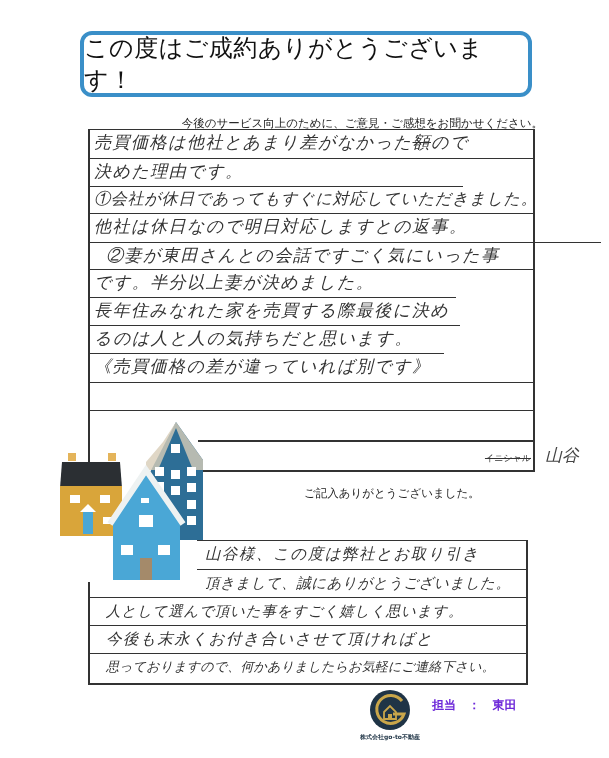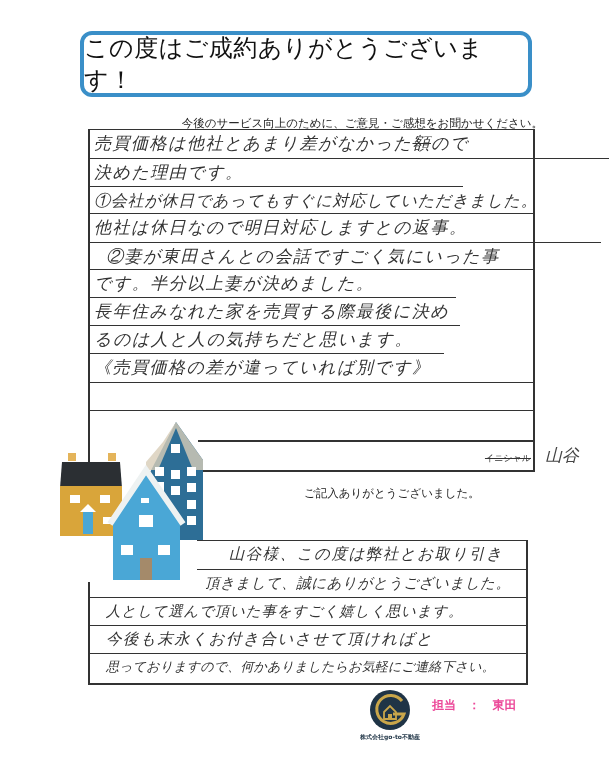--- a/index.html
+++ b/index.html
@@ -6,56 +6,56 @@
   body { width:609px; height:758px; position:relative; overflow:hidden;
          font-family:"DejaVu Sans", sans-serif; color:#222; }
   .title-box { position:absolute; left:80px; top:31px; width:452px; height:66px;
                border:4px solid #3a8fc8; border-radius:12px; box-sizing:border-box;
                display:flex; align-items:center; justify-content:center; background:#fff; }
   .title-text { font-family:"DejaVu Sans", sans-serif; font-weight:normal; font-size:24px;
                 color:#111; letter-spacing:0.5px; }
   .prompt { position:absolute; top:116px; right:66px; font-size:11.5px; color:#222;
             white-space:nowrap; }
   .row { position:absolute; left:0; border-top:1.5px solid #333; box-sizing:border-box;
-         font-family:Liberation Sans, sans-serif; font-size:17px; color:#333;
+         font-family:Liberation Mono, monospace; font-size:17px; color:#333;
          white-space:nowrap; overflow:visible; padding-left:6px; line-height:27px;
          letter-spacing:1.5px; font-style:italic; }
   .vline { position:absolute; background:#333; width:1.5px; }
   .hline { position:absolute; background:#333; height:1.5px; }
   .sig { position:absolute; right:30px; font-size:17px; font-family:"DejaVu Serif", serif;
          font-style:italic; color:#444; }
   .sig-label { font-size:9px; text-decoration:line-through; color:#333; margin-right:14px;
                font-family:"DejaVu Sans", sans-serif; font-style:normal; }
   .thanks { position:absolute; top:486px; left:304px; font-size:11.5px; white-space:nowrap; }
   .reply-row { position:absolute; border-top:1.5px solid #333; box-sizing:border-box;
                font-family:"DejaVu Serif", serif; font-style:italic; font-size:15.5px; color:#333;
                white-space:nowrap; line-height:26px; letter-spacing:1.5px; padding-left:18px; }
   .houses { position:absolute; left:48px; top:420px; width:160px; height:165px; }
   .logo { position:absolute; left:360px; top:686px; width:60px; height:56px; }
   .staff { position:absolute; left:432px; top:697px; font-size:12px; font-weight:bold;
-           white-space:nowrap; color:#ec4899; }
+           white-space:nowrap; color:#6d28d9; }
   .strike { text-decoration:line-through; }
 </style>
 </head>
 <body>
 
 <div class="title-box">
   <span class="title-text">この度はご成約ありがとうございます！</span>
 </div>
 
 <div class="prompt">今後のサービス向上のために、ご意見・ご感想をお聞かせください。</div>
 
 <div>
   <div class="vline" style="left:88px;top:129px;height:343px;"></div>
   <div class="vline" style="left:533px;top:129px;height:343px;"></div>
 
   <div class="row" style="left:88px;top:129px;width:446px;height:29px;">
     <span>売買価格は他社とあまり差がなかった</span><span class="strike">額</span><span>ので</span>
   </div>
-  <div class="row" style="left:88px;top:158px;width:522px;height:28px;">決めた理由です。</div>
+  <div class="row" style="left:88px;top:158px;width:446px;height:28px;">決めた理由です。</div>
   <div class="row" style="left:88px;top:186px;width:375px;height:27px;font-size:16px;letter-spacing:0.8px;">①会社が休日であってもすぐに対応していただきました。</div>
   <div class="row" style="left:88px;top:213px;width:446px;height:29px;">他社は休日なので明日対応しますとの返事。</div>
   <div class="row" style="left:88px;top:242px;width:513px;height:27px;padding-left:18px;">②妻が東田さんとの会話ですごく気にいった事</div>
   <div class="row" style="left:88px;top:269px;width:446px;height:28px;">です。半分以上妻が決めました。</div>
   <div class="row" style="left:88px;top:297px;width:368px;height:28px;">長年住みなれた家を売買する際最後に決め</div>
   <div class="row" style="left:88px;top:325px;width:372px;height:28px;">るのは人と人の気持ちだと思います。</div>
   <div class="row" style="left:88px;top:353px;width:356px;height:29px;">《売買価格の差が違っていれば別です》</div>
   <div class="row" style="left:88px;top:382px;width:446px;height:28px;"></div>
   <div class="row" style="left:88px;top:410px;width:446px;height:30px;"></div>
   <div class="hline" style="left:198px;top:440px;width:336px;"></div>
@@ -110,21 +110,21 @@
       <rect x="73" y="125" width="12" height="10"></rect>
         <rect x="110" y="125" width="12" height="10"></rect>
     </g>
     <rect x="92" y="138" width="12" height="22" fill="#a48a6a"></rect>
   </g>
 </svg>
 
 <div>
   <div class="vline" style="left:88px;top:582px;height:103px;"></div>
   <div class="vline" style="left:526px;top:540px;height:145px;"></div>
-  <div class="reply-row" style="left:197px;top:540px;width:330px;height:29px;padding-left:8px;text-align:center;">山谷様、この度は弊社とお取り引き</div>
+  <div class="reply-row" style="left:197px;top:540px;width:330px;height:29px;padding-left:8px;">山谷様、この度は弊社とお取り引き</div>
   <div class="reply-row" style="left:197px;top:569px;width:330px;height:28px;padding-left:8px;font-size:14.5px;letter-spacing:0.5px;">頂きまして、誠にありがとうございました。</div>
   <div class="reply-row" style="left:88px;top:597px;width:439px;height:28px;font-size:14.5px;letter-spacing:0.8px;">人として選んで頂いた事をすごく嬉しく思います。</div>
   <div class="reply-row" style="left:88px;top:625px;width:439px;height:28px;">今後も末永くお付き合いさせて頂ければと</div>
   <div class="reply-row" style="left:88px;top:653px;width:439px;height:30px;font-size:13px;letter-spacing:0.2px;">思っておりますので、何かありましたらお気軽にご連絡下さい。</div>
   <div class="hline" style="left:88px;top:683px;width:439px;"></div>
 </div>
 
 <svg class="logo" viewBox="0 0 60 56">
   <circle cx="30" cy="24" r="20" fill="#1f3446"></circle>
   <path d="M42,15 A14,14 0 1 0 44,28 L33,28" fill="none" stroke="#c9a64a" stroke-width="3"></path>

